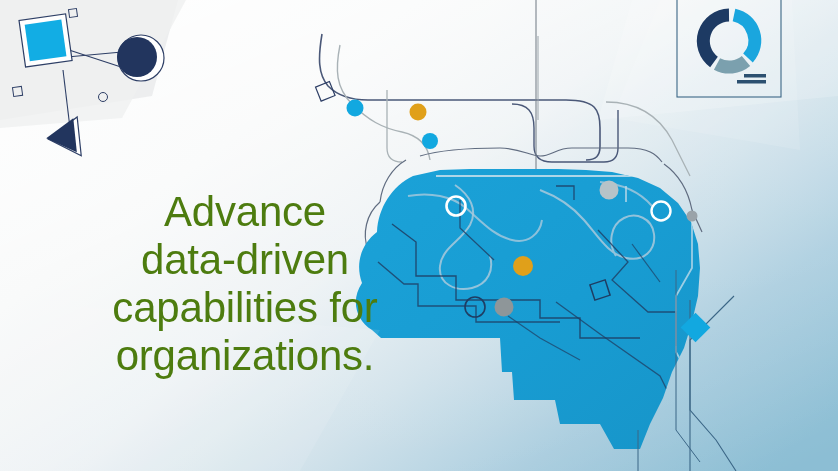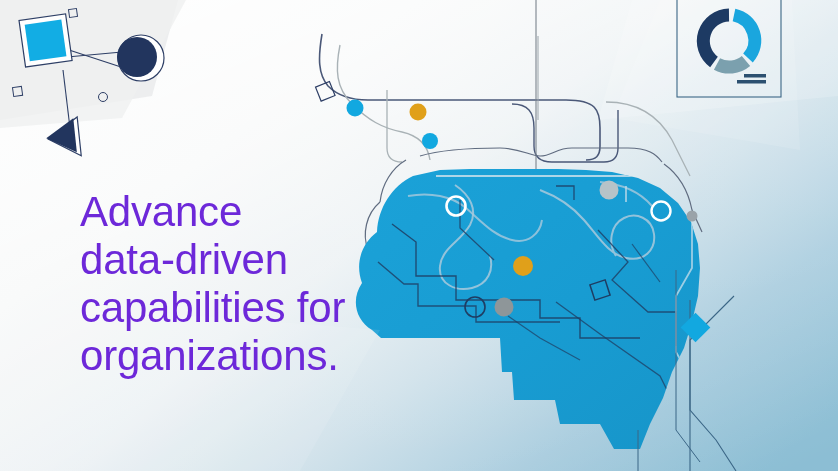--- a/index.html
+++ b/index.html
@@ -29,23 +29,24 @@
     position: absolute;
     left: 80px;
     top: 188px;
     width: 330px;
     margin: 0;
     font-family: "Liberation Sans", sans-serif;
     font-size: 42px;
     line-height: 48px;
     font-weight: 400;
     letter-spacing: -0.2px;
-    color: #6d28d9;
+    color: #4d7c0f;
     white-space: pre-line;
     z-index: 5;
+    text-align: center;
     -webkit-font-smoothing: antialiased;
   }
 </style>
 </head>
 <body>
 
 <div id="slide">
 
   <svg id="slide-svg" viewBox="0 0 838 471" xmlns="http://www.w3.org/2000/svg">
     <defs>

